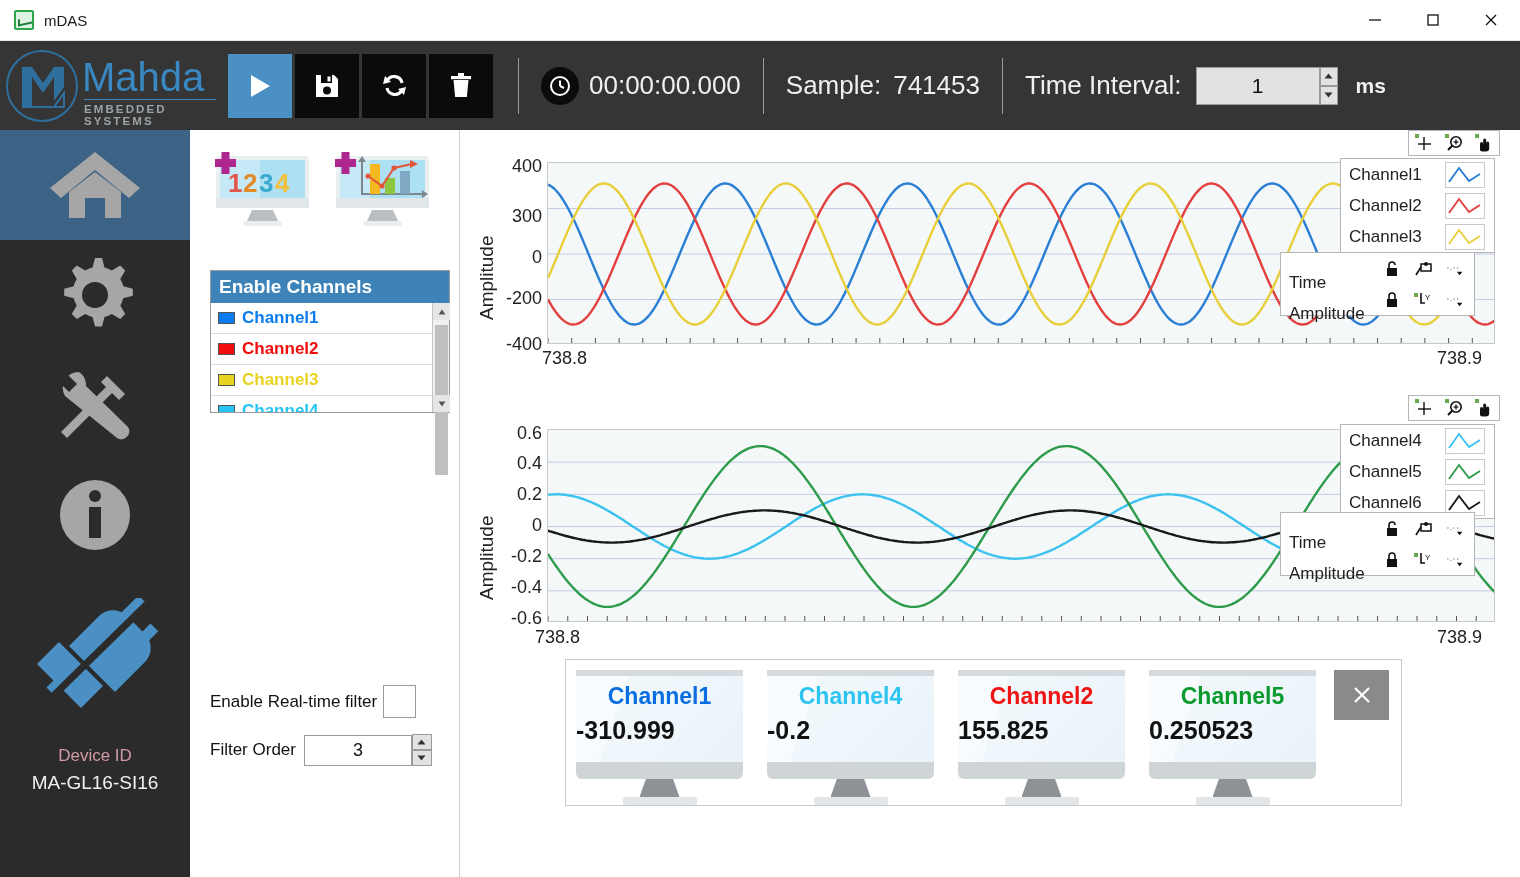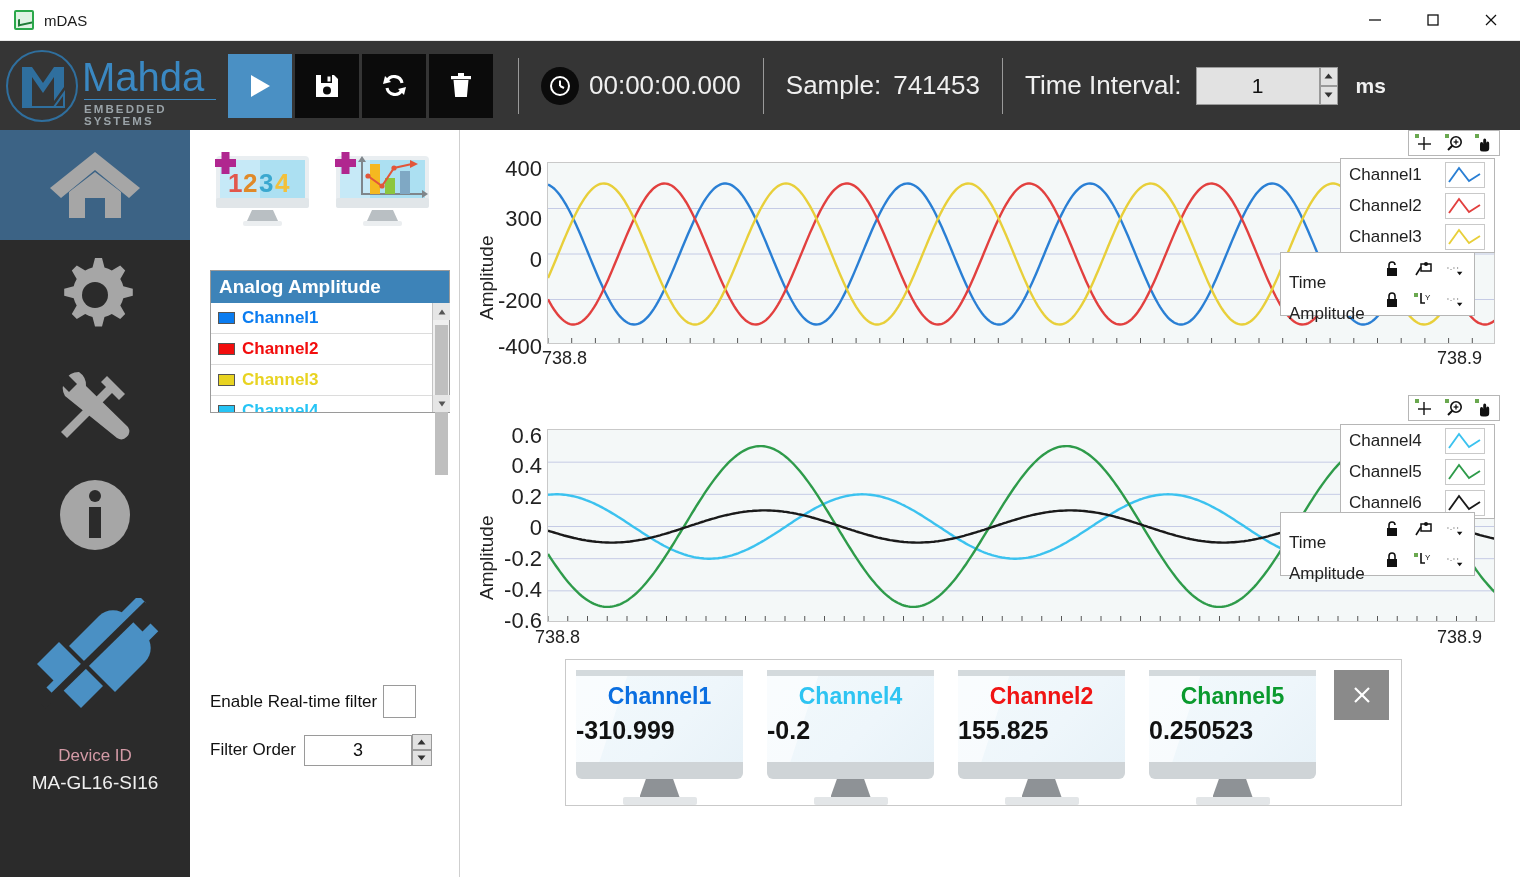--- a/index.html
+++ b/index.html
@@ -177,21 +177,21 @@
     position:absolute; right:20px; top:0px; height:26px; border:1px solid #b6b6b6;
     background:#fff; display:flex; align-items:center; padding:0 4px; gap:8px; z-index:6;
   }
   .ct-icon{ width:22px;height:20px; display:flex;align-items:center;justify-content:center;}
 
   .ylabel{
     position:absolute; transform:rotate(-90deg); transform-origin:left top;
     font-size:19px; color:#222; white-space:nowrap;
   }
   .ytick{
-    position:absolute; right:0; font-size:22px; color:#222; text-align:right; white-space:nowrap;
+    position:absolute; right:0; font-size:18px; color:#222; text-align:right; white-space:nowrap;
   }
   .plot{
     position:absolute; background:#f4f8f8; border:1px solid #c9c9c9;
     overflow:hidden;
   }
   .xtick-left{ position:absolute; font-size:18px; color:#222; }
   .xtick-right{ position:absolute; font-size:18px; color:#222; }
 
   .legend{
     position:absolute; border:1px solid #b6b6b6; background:#fff; z-index:5;
@@ -438,21 +438,21 @@
           <circle cx="64" cy="18" r="2.6" fill="#e2563a"></circle>
           <g transform="translate(5,2)">
             <rect x="0" y="7" width="21" height="8" fill="#b0268f"></rect>
             <rect x="6.5" y="0" width="8" height="22" fill="#b0268f"></rect>
           </g>
         </svg>
       </div>
     </div>
 
     <div class="listbox">
-      <div class="list-header">Analog Amplitude</div>
+      <div class="list-header">Enable Channels</div>
       <div class="list-scroll">
         <div class="list-inner" id="channel-list">
             <div class="ch-row">
               <div class="ch-swatch" style="background: rgb(10, 124, 240);"></div>
               <span style="color: rgb(10, 124, 240);">Channel1</span>
             </div>
             <div class="ch-row">
               <div class="ch-swatch" style="background: rgb(242, 13, 13);"></div>
               <span style="color: rgb(242, 13, 13);">Channel2</span>
             </div>

